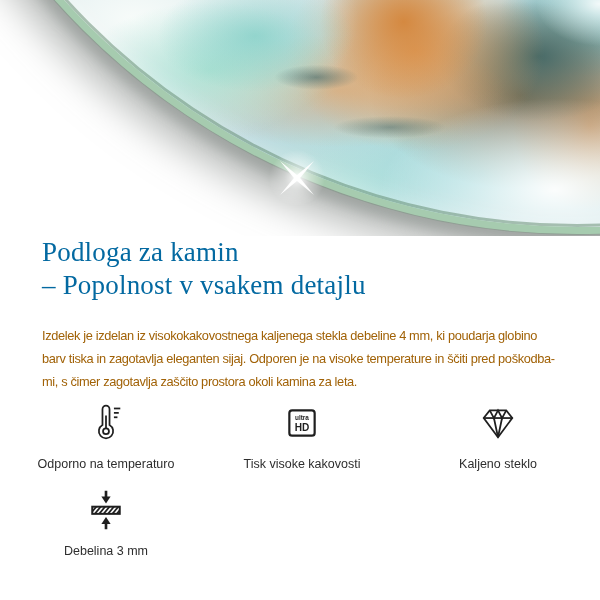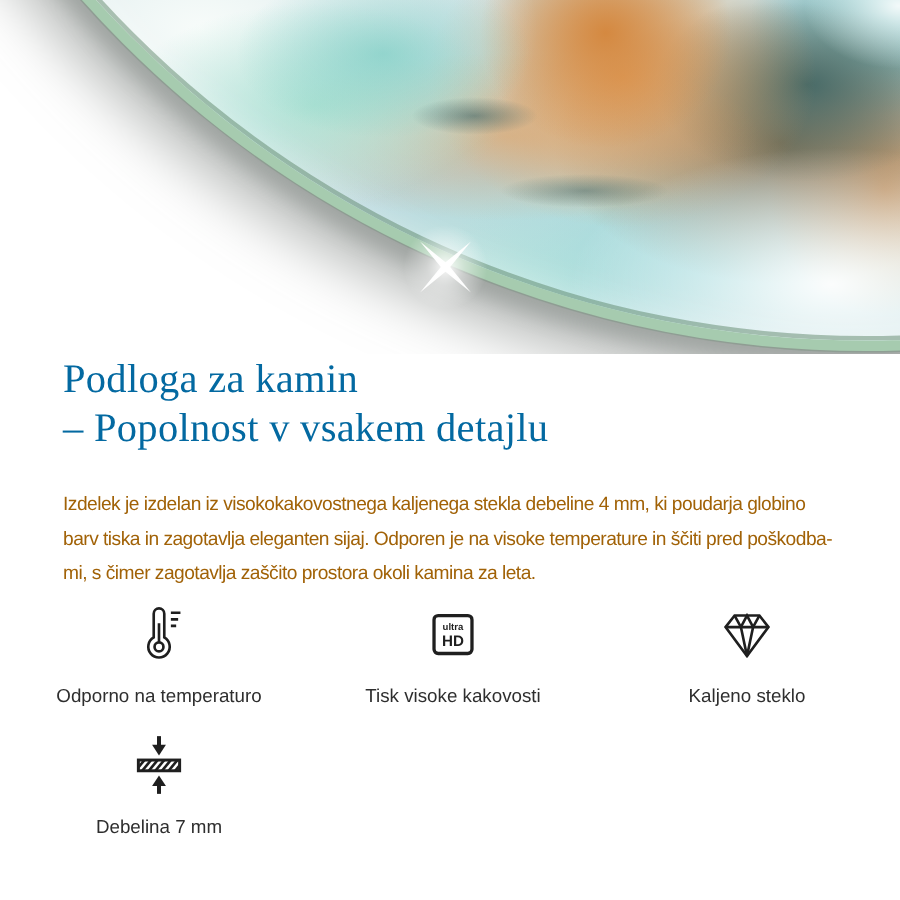--- a/index.html
+++ b/index.html
@@ -153,17 +153,17 @@
             <line x1="21" y1="24.5" x2="28" y2="16"></line>
             <line x1="25" y1="24.5" x2="32" y2="16"></line>
             <line x1="29" y1="24.5" x2="36" y2="16"></line>
           </g>
           <line x1="20" y1="2.5" x2="20" y2="8.2" stroke-width="2.4"></line>
           <polygon class="fill" points="15.8,7.8 24.2,7.8 20,14.2"></polygon>
           <line x1="20" y1="37.5" x2="20" y2="31.8" stroke-width="2.4"></line>
           <polygon class="fill" points="15.8,32.7 24.2,32.7 20,26.3"></polygon>
         </svg>
       </div>
-      <div class="label">Debelina 7 mm</div>
+      <div class="label">Debelina 3 mm</div>
     </div>
 
   </div>
 </div>
 
 </body></html>

